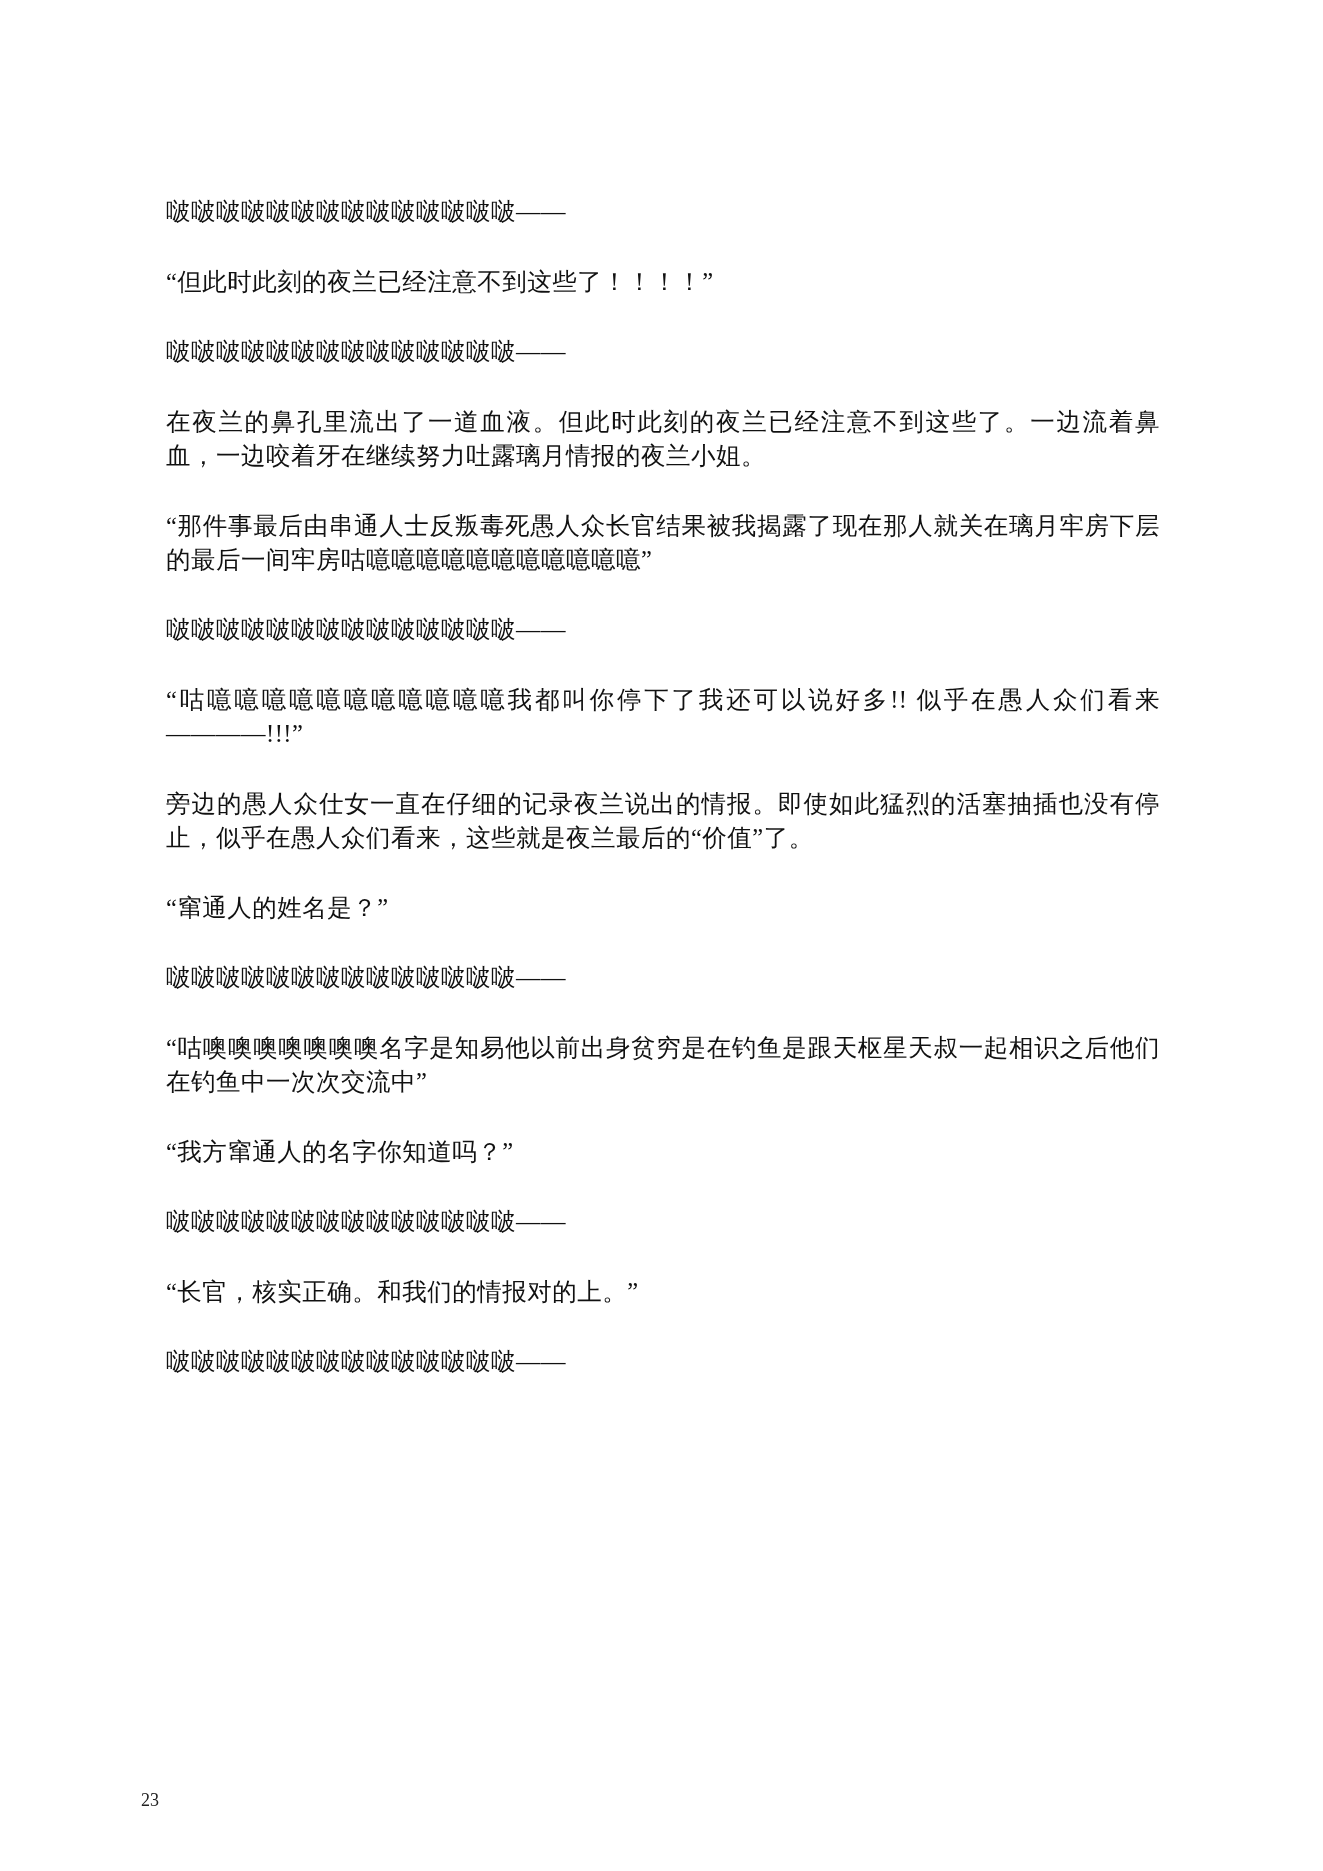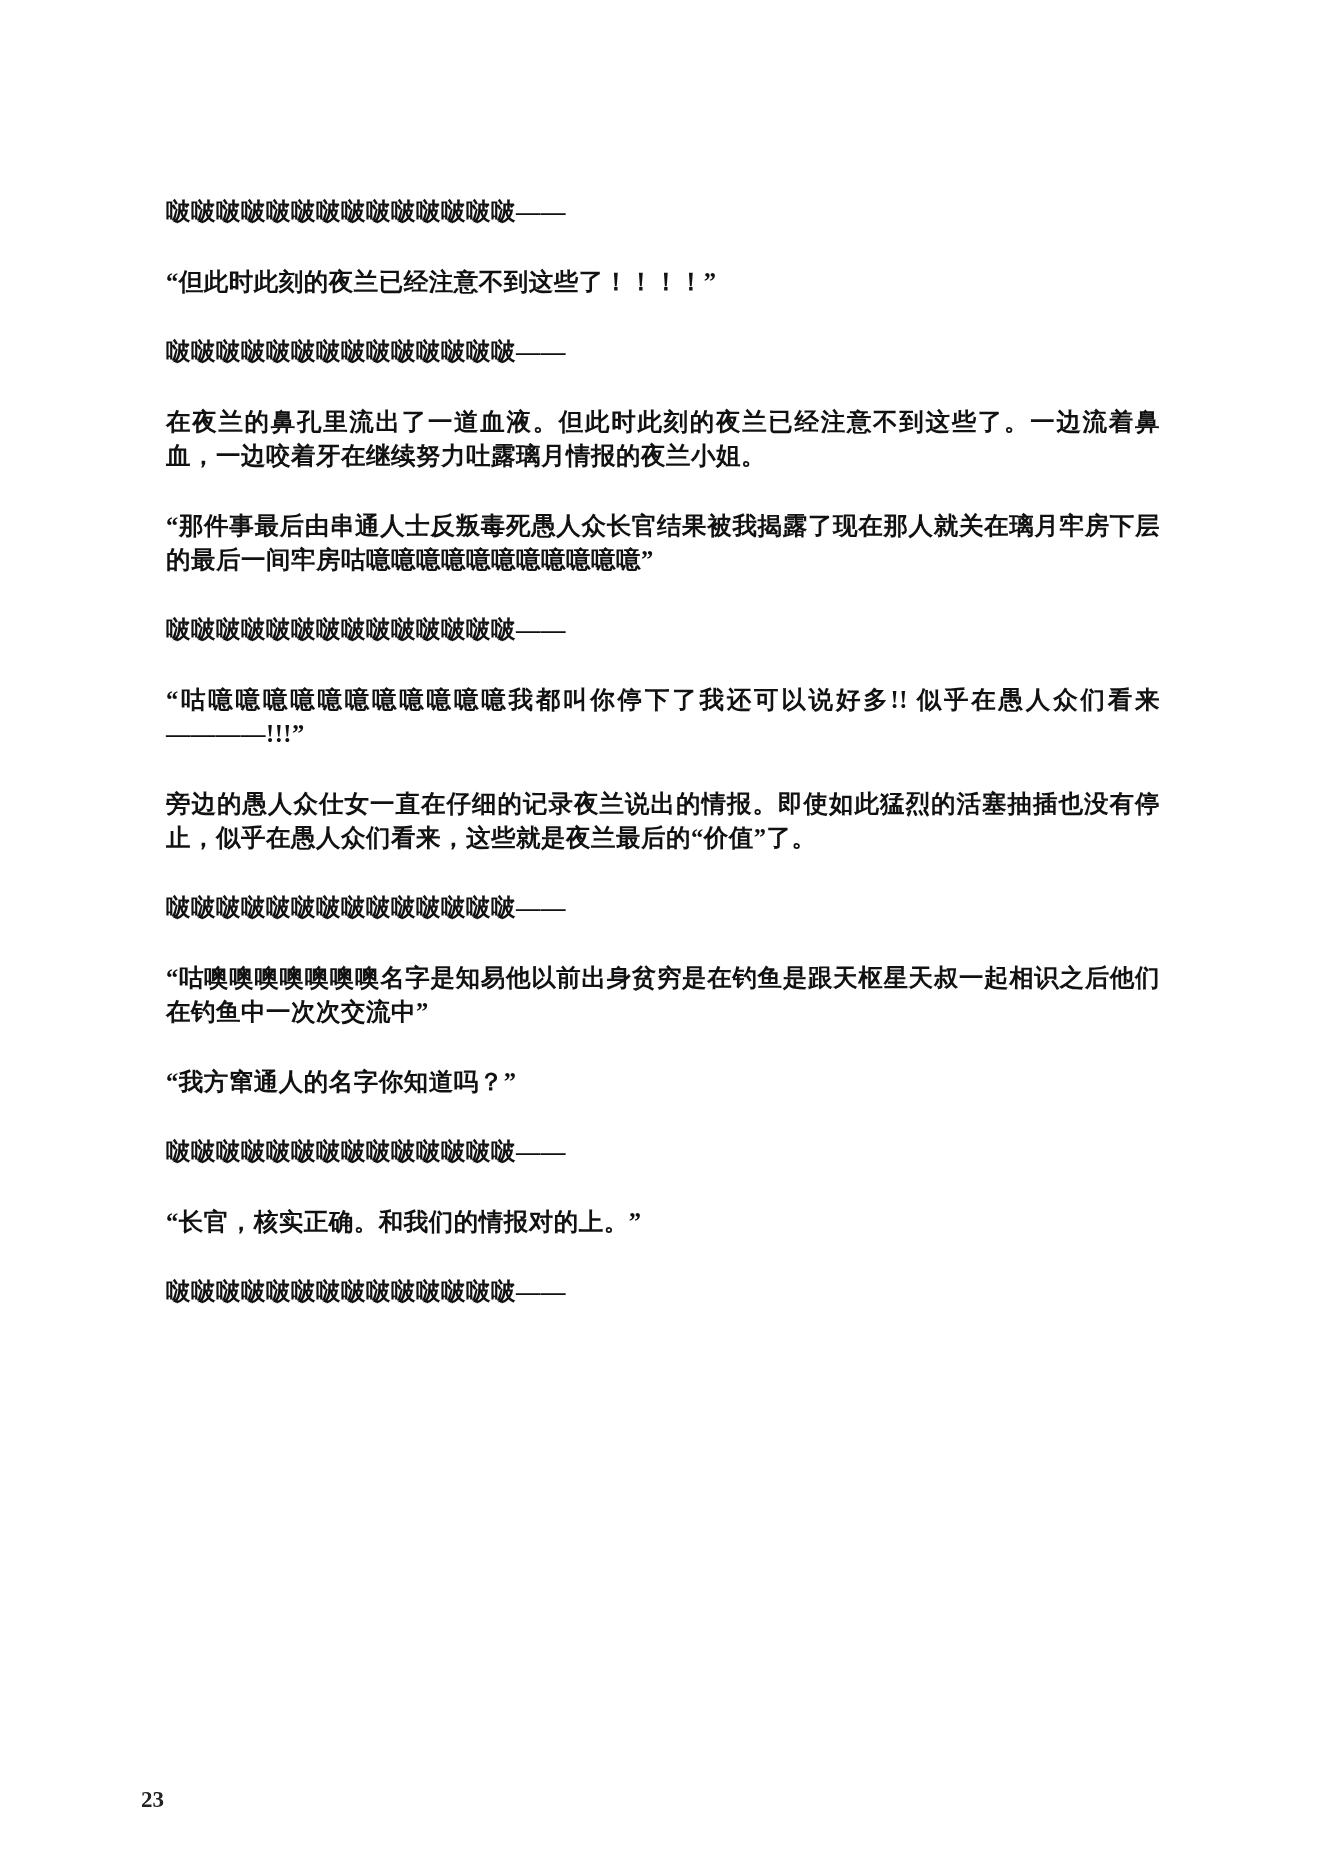--- a/index.html
+++ b/index.html
@@ -8,58 +8,58 @@
     background: #ffffff;
   }
   .page {
     position: relative;
     width: 1323px;
     height: 1871px;
     background: #ffffff;
     overflow: hidden;
     font-family: "Liberation Serif", "DejaVu Serif", serif;
     color: #111111;
-    font-weight: bold;
   }
   .content {
     position: absolute;
     top: 195px;
     left: 166px;
     width: 994px;
   }
   .content p {
     margin: 0 0 36px 0;
     font-size: 24.5px;
     line-height: 34px;
     text-align: justify;
     letter-spacing: 0.5px;
     white-space: normal;
   }
   .page-number {
     position: absolute;
     left: 141px;
     top: 1786px;
-    font-size: 23px;
+    font-size: 18px;
     line-height: 28px;
     color: #222222;
   }
 </style>
 </head>
 <body>
 
 <div class="page">
   <div class="content">
     <p>啵啵啵啵啵啵啵啵啵啵啵啵啵啵——</p>
     <p>“但此时此刻的夜兰已经注意不到这些了！！！！”</p>
     <p>啵啵啵啵啵啵啵啵啵啵啵啵啵啵——</p>
     <p>在夜兰的鼻孔里流出了一道血液。但此时此刻的夜兰已经注意不到这些了。一边流着鼻血，一边咬着牙在继续努力吐露璃月情报的夜兰小姐。</p>
     <p>“那件事最后由串通人士反叛毒死愚人众长官结果被我揭露了现在那人就关在璃月牢房下层的最后一间牢房咕噫噫噫噫噫噫噫噫噫噫噫”</p>
     <p>啵啵啵啵啵啵啵啵啵啵啵啵啵啵——</p>
     <p>“咕噫噫噫噫噫噫噫噫噫噫噫我都叫你停下了我还可以说好多!! 似乎在愚人众们看来————!!!”</p>
     <p>旁边的愚人众仕女一直在仔细的记录夜兰说出的情报。即使如此猛烈的活塞抽插也没有停止，似乎在愚人众们看来，这些就是夜兰最后的“价值”了。</p>
+    <p>“窜通人的姓名是？”</p>
     <p>啵啵啵啵啵啵啵啵啵啵啵啵啵啵——</p>
     <p>“咕噢噢噢噢噢噢噢名字是知易他以前出身贫穷是在钓鱼是跟天枢星天叔一起相识之后他们在钓鱼中一次次交流中”</p>
     <p>“我方窜通人的名字你知道吗？”</p>
     <p>啵啵啵啵啵啵啵啵啵啵啵啵啵啵——</p>
     <p>“长官，核实正确。和我们的情报对的上。”</p>
     <p>啵啵啵啵啵啵啵啵啵啵啵啵啵啵——</p>
   </div>
   <div class="page-number">23</div>
 </div>
 

